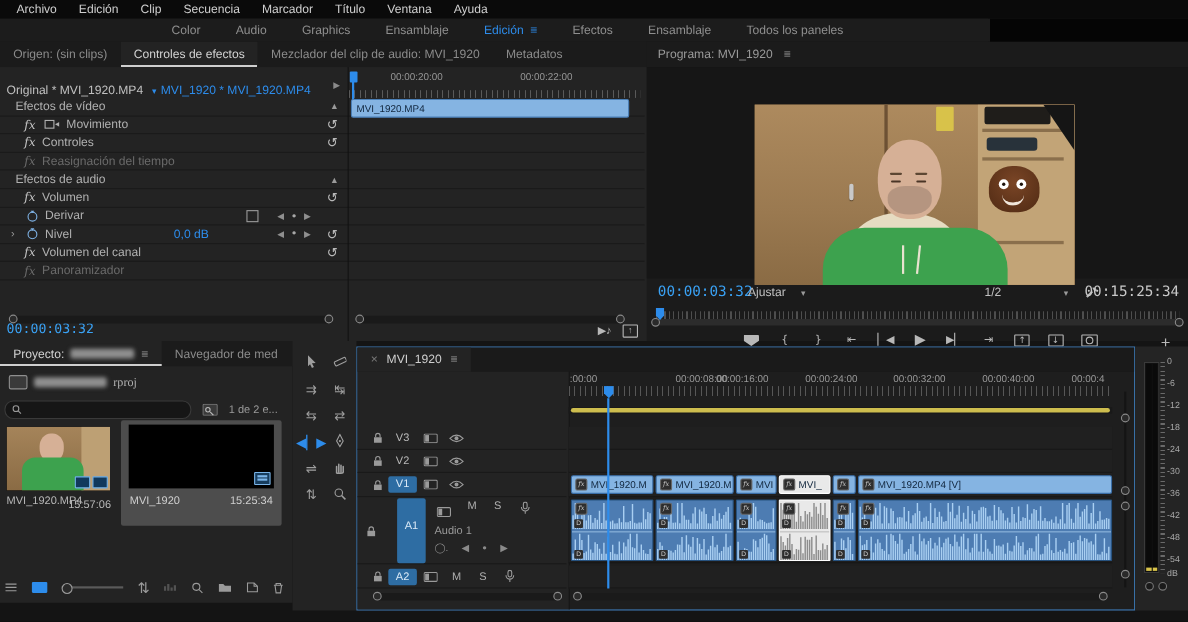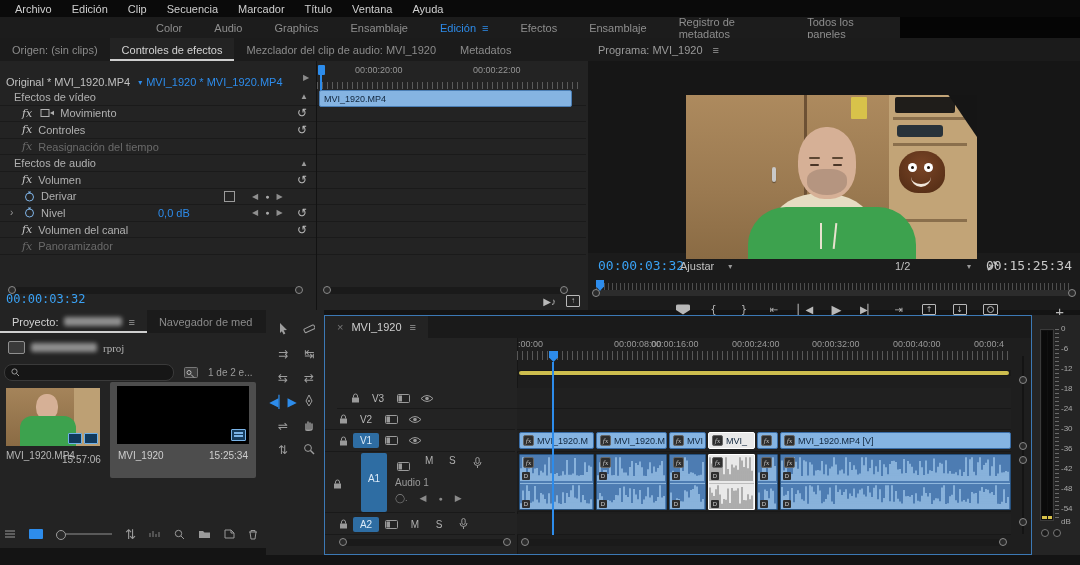--- a/index.html
+++ b/index.html
@@ -233,24 +233,20 @@
       <span class="wtab">
         <span>Efectos</span>
 
       </span>
 
       <span class="wtab">
         <span>Ensamblaje</span>
 
       </span>
 
-      <span class="wtab">
-        <span>Registro de metadatos</span>
-
-      </span>
 
       <span class="wtab">
         <span>Todos los paneles</span>
 
       </span>
     </div>
 
   <div class="panel" id="srcPanel">
     <div class="tabbar">
 
@@ -619,21 +615,21 @@
         </svg>
       <span style="width:11px;height:11px;background:#b0b0b0;clip-path:polygon(0 10%,100% 10%,100% 58%,50% 100%,0 58%);border-radius:2px;"></span>
       <svg width="13" height="13">
           <path d="M2 11l5-5" stroke="#b0b0b0" stroke-width="2"></path>
           <path d="M7 2.5a3 3 0 0 1 4 3.5l-2-.5-1-1z" fill="#b0b0b0"></path>
         </svg>
     </div>
 
     <div class="tl-head"></div>
 
-    <div class="trackhead" style="top:72px;height:21px;left:12px;width:190px;">
+    <div class="trackhead" style="top:72px;height:21px;left:0;width:190px;">
       <span class="lockw">
           <svg width="9" height="10">
             <rect x="1" y="4.5" width="7" height="5" fill="#9a9a9a"></rect>
             <path d="M2.5 4.5V3a2 2 0 0 1 4 0v1.5" fill="none" stroke="#9a9a9a"></path>
           </svg>
         </span>
       <span class="badge">V3</span>
       <span class="th-ic">
           <svg width="13" height="9">
             <rect x="0.5" y="0.5" width="12" height="8" rx="1" fill="none" stroke="#9a9a9a"></rect>

